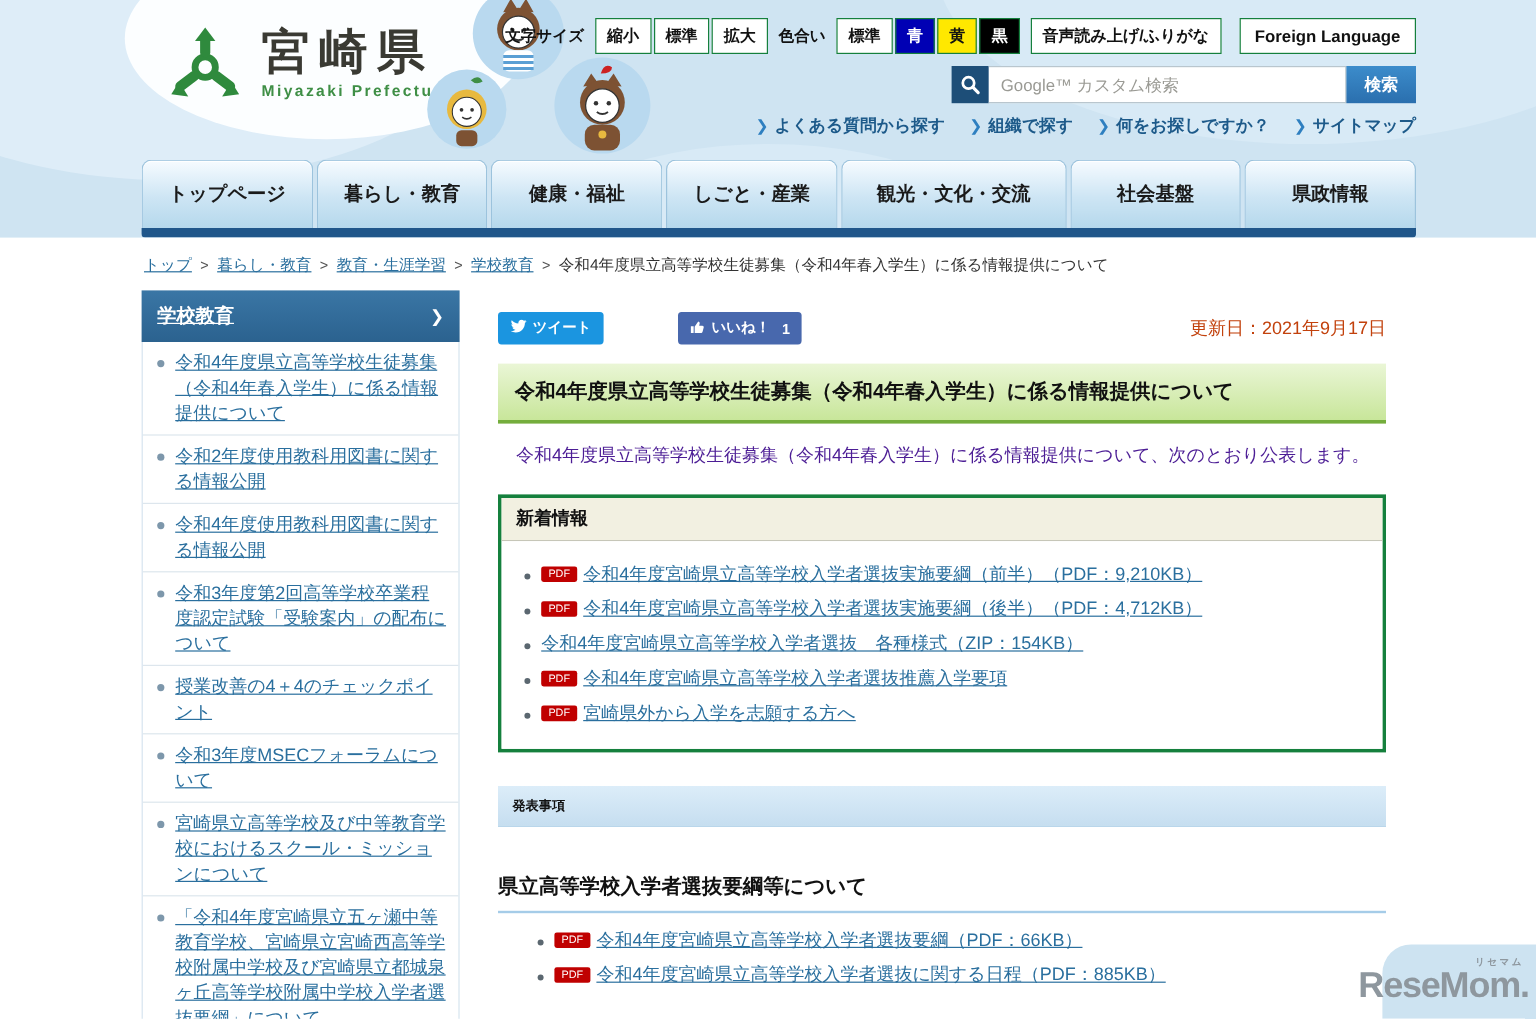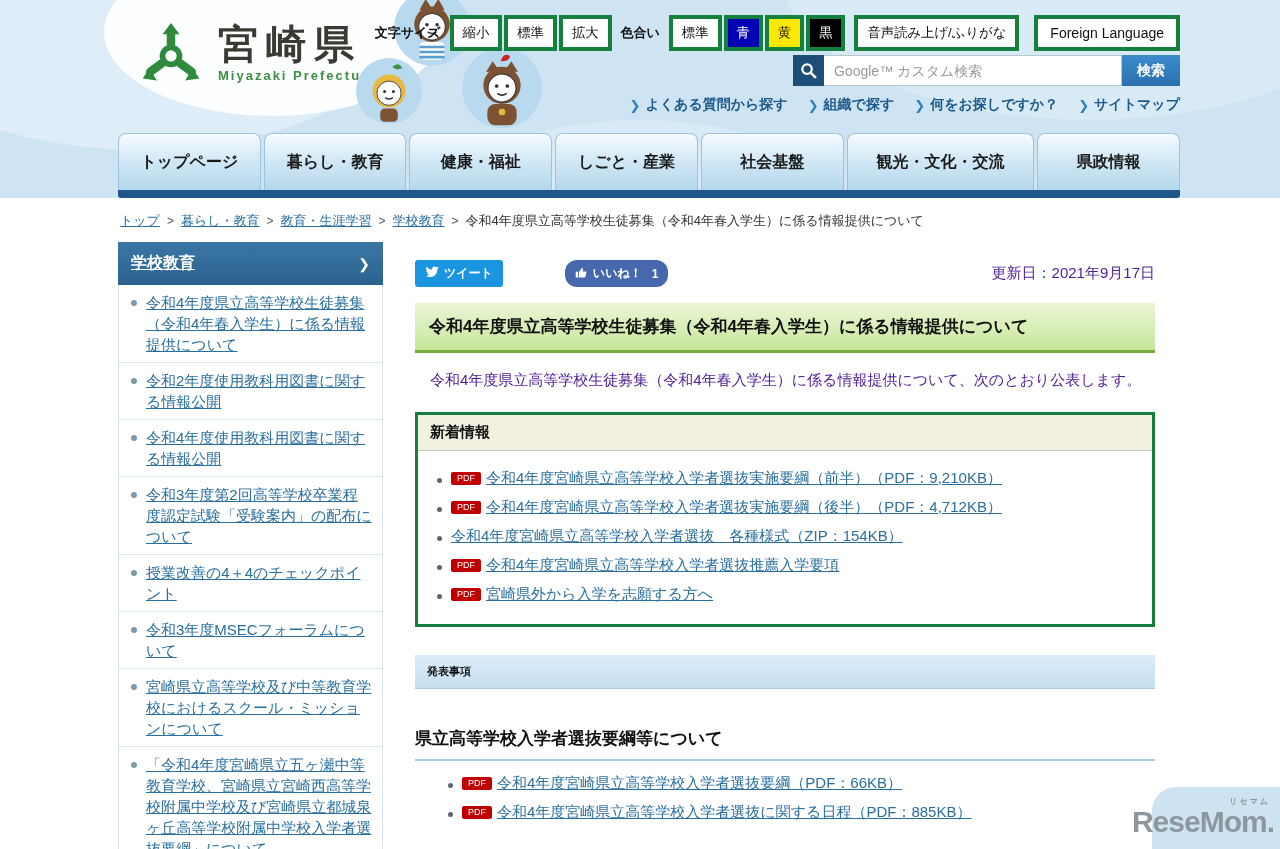--- a/index.html
+++ b/index.html
@@ -18,21 +18,21 @@
   .logo-txt .jp { font-size:40px; font-weight:bold; color:#3a3a33; letter-spacing:8px; line-height:1.1; }
   .logo-txt .en { font-size:13px; font-weight:bold; color:#3f8f46; letter-spacing:2px; margin-top:2px; }
   .mascot { position:absolute; border-radius:50%; background:#b9d9ef; }
   .m1 { left:394px; top:-10px; width:76px; height:76px; }
   .m2 { left:356px; top:58px; width:66px; height:66px; }
   .m3 { left:462px; top:48px; width:80px; height:80px; }
 
   .toolbar { position:absolute; top:15px; right:100px; display:flex; align-items:center; gap:9px; font-size:13px; }
   .tb-label { font-weight:bold; color:#111; }
   .tb-group { display:flex; gap:2px; }
-  .tb-btn { background:#fff; color:#111; font-weight:normal; padding:5px 9px; border:4px solid #15803d; cursor:pointer; }
+  .tb-btn { background:#fff; color:#111; font-weight:bold; padding:5px 9px; border:1px solid #15803d; cursor:pointer; }
   .tb-btn.blue { background:#0000b4; color:#fff; }
   .tb-btn.yellow { background:#ffe800; color:#111; }
   .tb-btn.black { background:#000; color:#fff; }
   .tb-btn.foreign { margin-left:6px; padding:6px 12px; font-size:14px; }
 
   .search-row { position:absolute; top:55px; left:793px; width:387px; height:31px; display:flex; }
   .search-ico { width:31px; background:#1d4e78; display:flex; align-items:center; justify-content:center; flex:none; }
   .search-input { flex:1; border:1px solid #b9c6ce; border-left:none; padding:0 10px; font-size:14px; color:#333; }
   .search-input::placeholder { color:#9a9a94; }
   .search-btn { width:58px; background:linear-gradient(#3c8ccb,#2a6fae); color:#fff; font-weight:bold; font-size:14px; border:none; cursor:pointer; }
@@ -61,23 +61,23 @@
   .side-body { background:#fff; border:1px solid #d6e4ef; border-top:none; }
   .side-item { position:relative; padding:7px 10px 7px 27px; border-bottom:1px solid #dde6ed; font-size:15px; line-height:21px; }
   .side-item:last-child { border-bottom:none; }
   .side-item::before { content:''; position:absolute; left:12px; top:15px; width:6px; height:6px; border-radius:50%; background:#7d97ab; }
   .side-item a { color:#2a6f9e; text-decoration:underline; }
 
   .main { flex:1; margin-left:32px; padding-right:25px; }
   .top-row { display:flex; align-items:center; margin-top:18px; }
   .sns-btn { color:#fff; font-size:12px; font-weight:bold; border-radius:3px; padding:5px 10px; display:inline-flex; gap:5px; align-items:center; cursor:pointer; }
   .tweet-btn { background:#1b95e0; }
-  .like-btn { background:#4868ad; margin-left:62px;border-radius:12px; }
+  .like-btn { background:#4868ad; margin-left:62px; }
   .like-count { margin-left:5px; }
-  .update-date { margin-left:auto; font-size:15px; color:#4c1d95; }
+  .update-date { margin-left:auto; font-size:15px; color:#c2410c; }
 
   .page-title { margin-top:16px; background:linear-gradient(#eaf6d6,#c8e69a); border-bottom:3px solid #74ad3c; padding:12px 14px; font-size:17px; font-weight:bold; color:#111; }
   .intro { margin-top:13px; font-size:15px; line-height:1.9; color:#4c1d95; }
 
   .newinfo { margin-top:17px; border:3px solid #15803d; }
   .newinfo-head { background:#f2f0e1; padding:8px 12px; font-weight:bold; font-size:15px; color:#111; border-bottom:1px solid #c6c6b8; }
   .newinfo-body { padding:13px 10px 15px 16px; background:#fff; }
 
   ul.link-list { list-style:none; }
   .link-list li { position:relative; padding:5px 0 5px 17px; font-size:15px; }
@@ -210,22 +210,22 @@
         <span>サイトマップ</span>
       </a>
   </div>
 
   <nav class="nav">
     <div class="nav-row">
       <div class="nav-item">トップページ</div>
       <div class="nav-item">暮らし・教育</div>
       <div class="nav-item">健康・福祉</div>
       <div class="nav-item">しごと・産業</div>
+      <div class="nav-item wide">観光・文化・交流</div>
       <div class="nav-item">社会基盤</div>
-      <div class="nav-item wide">観光・文化・交流</div>
       <div class="nav-item">県政情報</div>
     </div>
     <div class="nav-strip"></div>
   </nav>
 </header>
 
 <div class="breadcrumb">
   <a>トップ</a><span class="bc-sep">&gt;</span><a>暮らし・教育</a><span class="bc-sep">&gt;</span><a>教育・生涯学習</a><span class="bc-sep">&gt;</span><a>学校教育</a><span class="bc-sep">&gt;</span><span>令和4年度県立高等学校生徒募集（令和4年春入学生）に係る情報提供について</span>
 </div>
 

